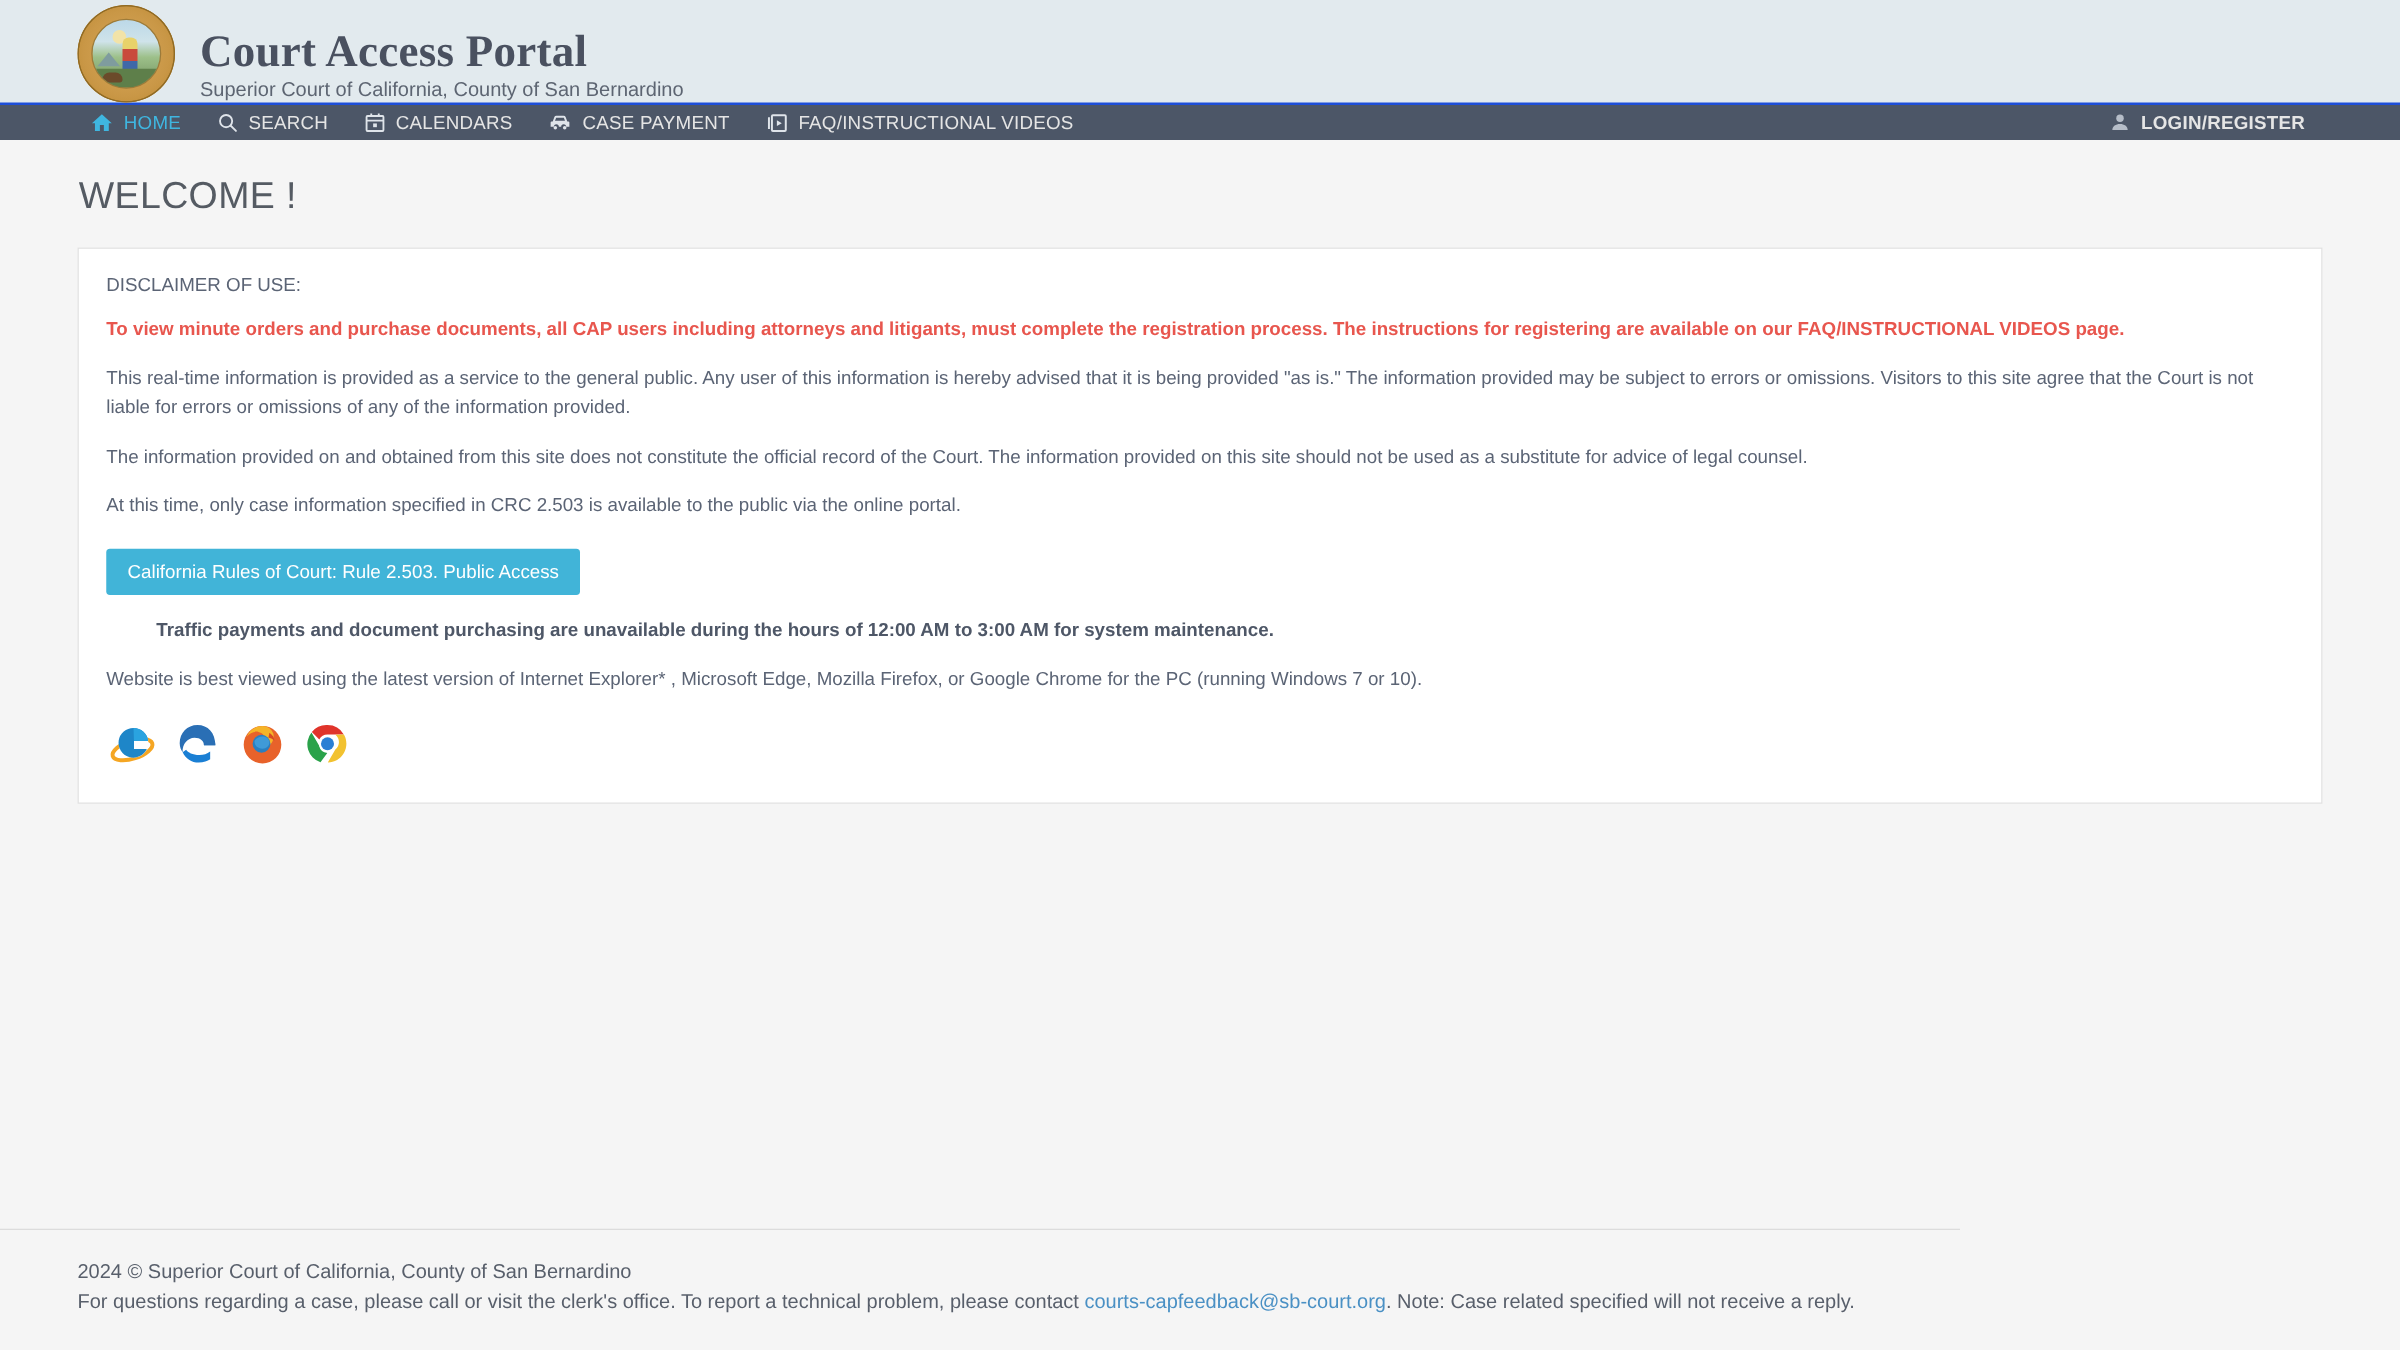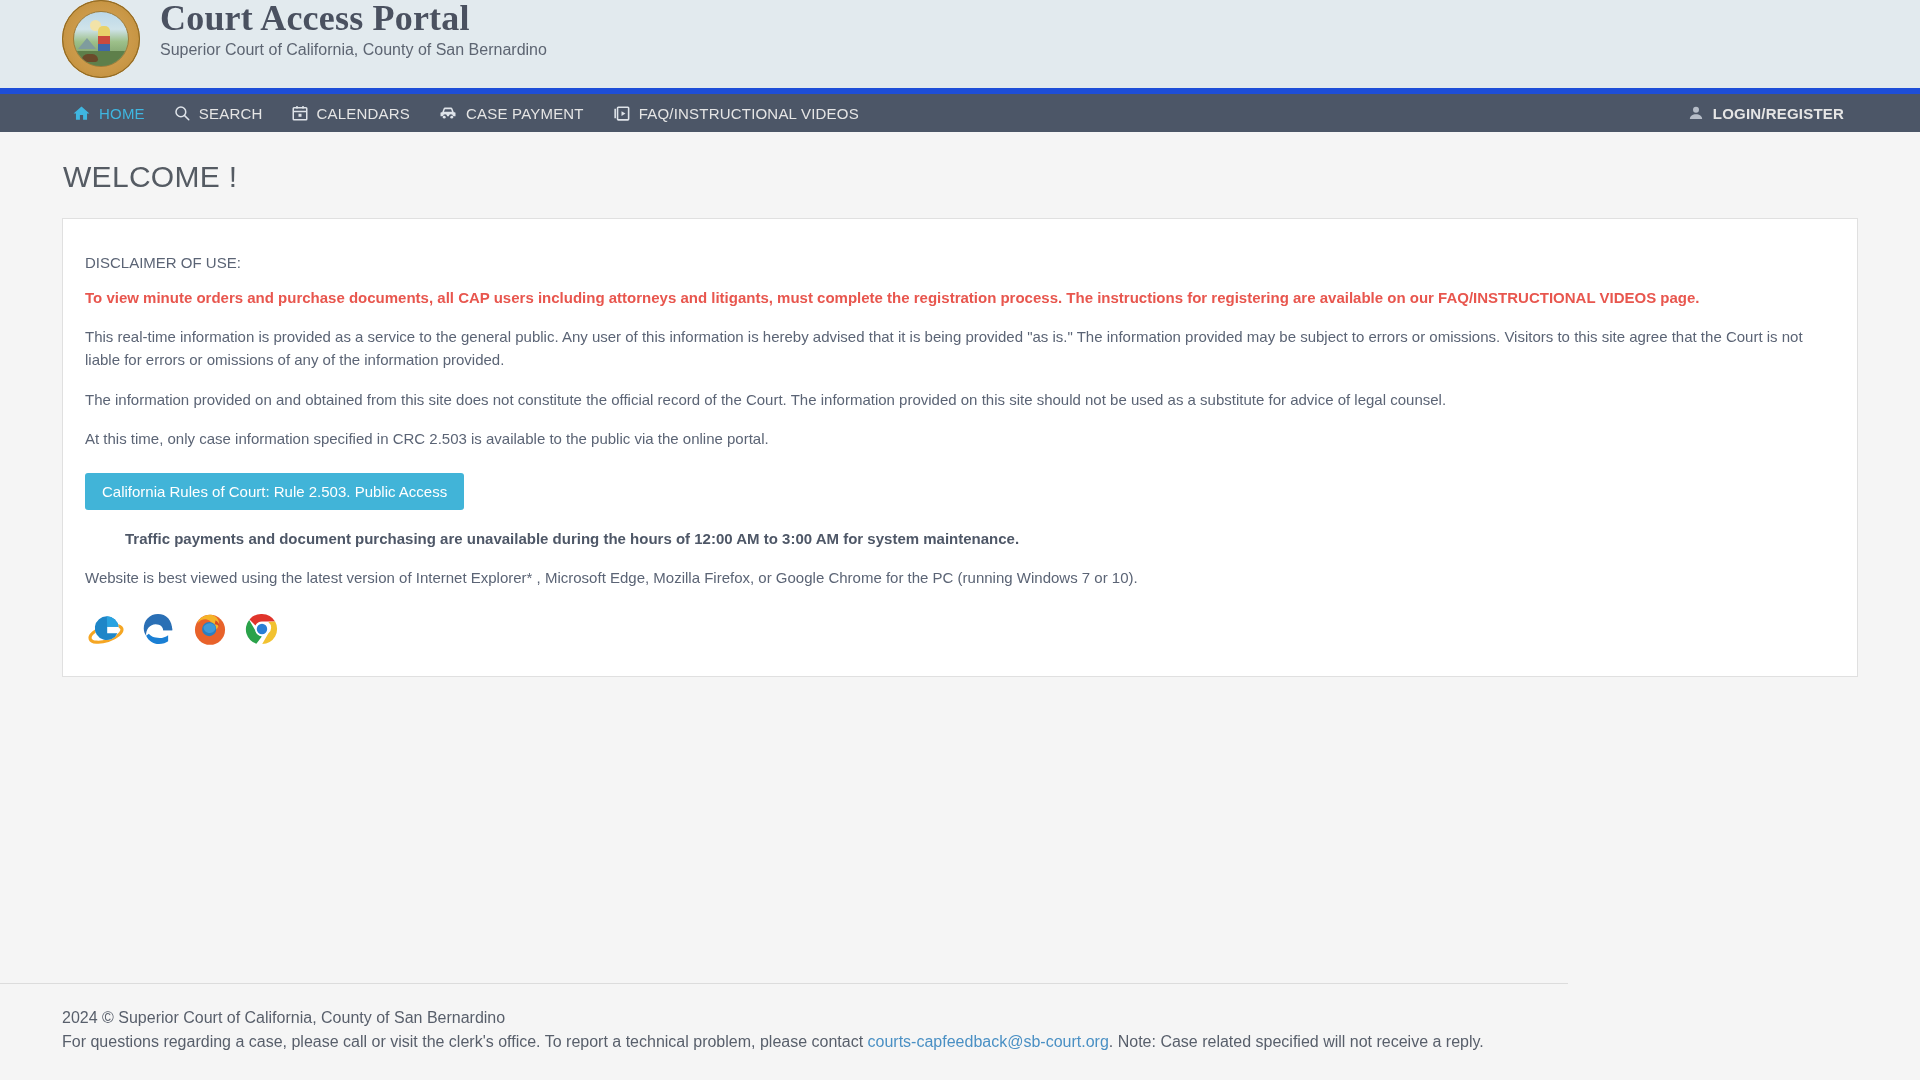--- a/index.html
+++ b/index.html
@@ -6,26 +6,26 @@
   html, body {
     width: 1920px;
     height: 1080px;
     background: #f5f5f5;
     font-family: "Liberation Sans", sans-serif;
     overflow: hidden;
   }
 
   
   .header {
-    height: 94px;
+    height: 84px;
     background: #e2eaee;
     display: flex;
-    align-items: flex-start;
+    align-items: flex-end;
     padding-left: 62px;
-    border-bottom: 6px solid #1d4ed8;
+    border-bottom: 2px solid #1d4ed8;
   }
   .seal {
     width: 78px;
     height: 78px;
     flex: 0 0 78px;
     border-radius: 50%;
     position: relative;
     background: radial-gradient(circle at 50% 50%, #d9a85c 0%, #c99746 62%, #b9862f 100%);
     box-shadow: 0 0 0 1px #a8762a inset;
     overflow: hidden;
@@ -81,21 +81,21 @@
     letter-spacing: 0.2px;
   }
   .brand-sub {
     font-size: 16px;
     color: #5d6572;
     margin-top: 3px;
   }
 
   
   .navbar {
-    height: 38px;
+    height: 28px;
     background: #4c5667;
     display: flex;
     align-items: center;
     padding: 0 62px 0 58px;
     color: #ffffff;
   }
   .nav-left { display: flex; align-items: center; flex: 1 1 auto; }
   .nav-item {
     display: flex;
     align-items: center;
@@ -118,21 +118,21 @@
   .welcome {
     font-size: 30px;
     color: #555b63;
     font-weight: 400;
     margin: 28px 0 24px 1px;
     letter-spacing: .3px;
   }
   .panel {
     background: #ffffff;
     border: 1px solid #e0e0e0;
-    padding: 35px 22px 28px 22px;
+    padding: 21px 22px 28px 22px;
   }
   .p-disclaim {
     font-size: 15px;
     color: #5b6475;
     margin-bottom: 18px;
   }
   .p-red {
     font-size: 15px;
     font-weight: 700;
     color: #e8564e;

